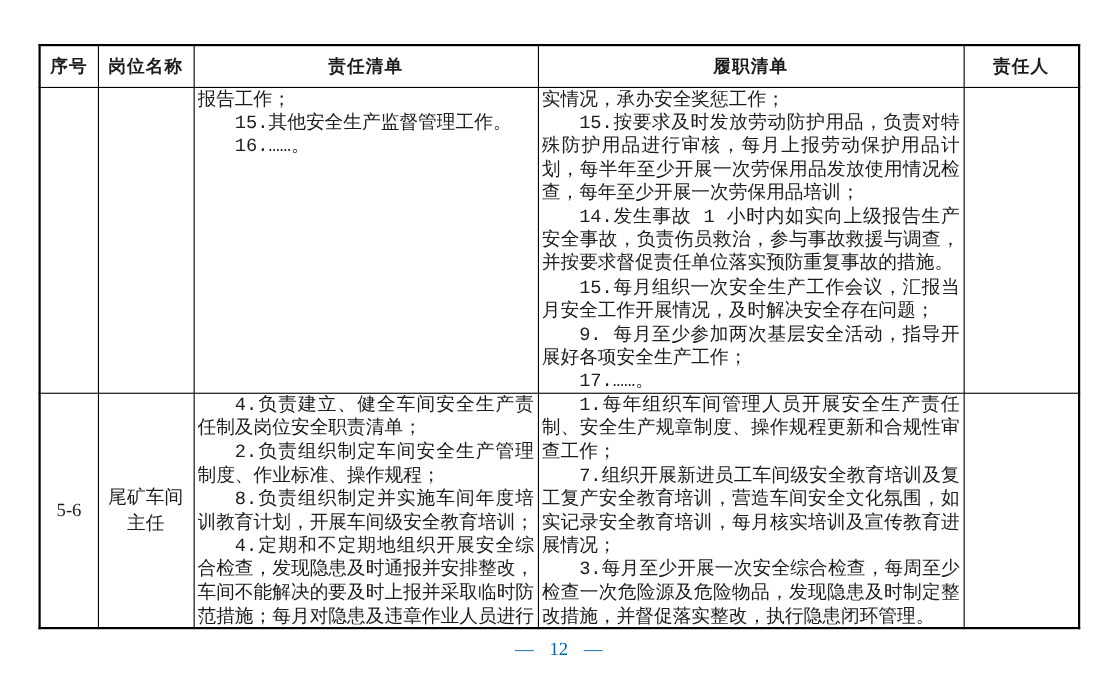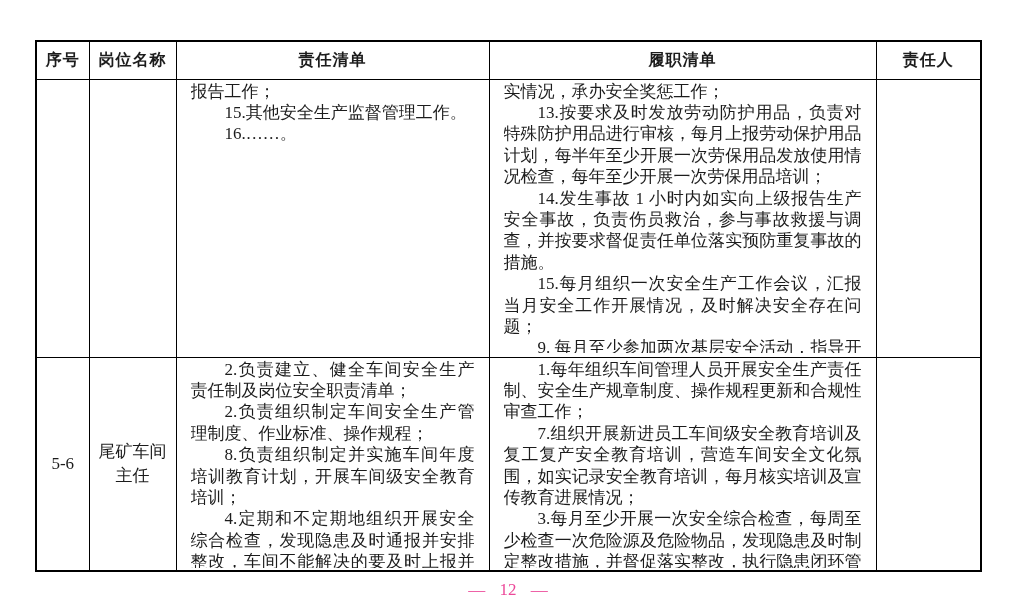--- a/index.html
+++ b/index.html
@@ -37,21 +37,22 @@
   }
   tr.row-1 { height: 278px; }
   tr.row-2 { height: 214px; }
   td.cell-center {
     text-align: center;
     vertical-align: middle;
     font-size: 17px;
   }
   td.cell-text {
     vertical-align: top;
-    padding: 1px 14px;
+    padding: 1px 3px;
+    font-family: Liberation Mono, monospace;
   }
   .clip { overflow: hidden; }
   .row-1 .clip { height: 272px; }
   .row-2 .clip { height: 209px; }
   .cell-text p {
     font-size: 17px;
     line-height: 21.4px;
     text-align: justify;
     text-justify: inter-ideograph;
     word-break: break-all;
@@ -63,21 +64,21 @@
     width: 72px;
     line-height: 24px;
   }
   .page-footer {
     position: absolute;
     left: 0; top: 580px;
     width: 1016px;
     text-align: center;
     font-size: 17px;
     word-spacing: 10px;
-    color: #ec4899;
+    color: #0369a1;
   }
 </style>
 </head>
 <body>
 
 <table class="doc-table">
   <colgroup>
     <col class="c1">
       <col class="c2">
       <col class="c3">
@@ -100,37 +101,37 @@
       <td class="cell-text">
         <div class="clip">
           <p class="cont">报告工作；</p>
           <p class="ind">15.其他安全生产监督管理工作。</p>
           <p class="ind">16.……。</p>
         </div>
       </td>
       <td class="cell-text">
         <div class="clip">
           <p class="cont">实情况，承办安全奖惩工作；</p>
-          <p class="ind">13.按要求及时发放劳动防护用品，负责对特殊防护用品进行审核，每月上报劳动保护用品计划，每半年至少开展一次劳保用品发放使用情况检查，每年至少开展一次劳保用品培训；</p>
+          <p class="ind">15.按要求及时发放劳动防护用品，负责对特殊防护用品进行审核，每月上报劳动保护用品计划，每半年至少开展一次劳保用品发放使用情况检查，每年至少开展一次劳保用品培训；</p>
           <p class="ind">14.发生事故 1 小时内如实向上级报告生产安全事故，负责伤员救治，参与事故救援与调查，并按要求督促责任单位落实预防重复事故的措施。</p>
           <p class="ind">15.每月组织一次安全生产工作会议，汇报当月安全工作开展情况，及时解决安全存在问题；</p>
           <p class="ind">9. 每月至少参加两次基层安全活动，指导开展好各项安全生产工作；</p>
           <p class="ind">17.……。</p>
         </div>
       </td>
       <td class="cell-center"></td>
     </tr>
     <tr class="row-2">
       <td class="cell-center">5-6</td>
       <td class="cell-center">
         <span class="position-wrap">尾矿车间主任</span>
       </td>
       <td class="cell-text">
         <div class="clip">
-          <p class="ind">2.负责建立、健全车间安全生产责任制及岗位安全职责清单；</p>
+          <p class="ind">4.负责建立、健全车间安全生产责任制及岗位安全职责清单；</p>
           <p class="ind">2.负责组织制定车间安全生产管理制度、作业标准、操作规程；</p>
           <p class="ind">8.负责组织制定并实施车间年度培训教育计划，开展车间级安全教育培训；</p>
           <p class="ind">4.定期和不定期地组织开展安全综合检查，发现隐患及时通报并安排整改，车间不能解决的要及时上报并采取临时防范措施；每月对隐患及违章作业人员进行考核。</p>
         </div>
       </td>
       <td class="cell-text">
         <div class="clip">
           <p class="ind">1.每年组织车间管理人员开展安全生产责任制、安全生产规章制度、操作规程更新和合规性审查工作；</p>
           <p class="ind">7.组织开展新进员工车间级安全教育培训及复工复产安全教育培训，营造车间安全文化氛围，如实记录安全教育培训，每月核实培训及宣传教育进展情况；</p>
           <p class="ind">3.每月至少开展一次安全综合检查，每周至少检查一次危险源及危险物品，发现隐患及时制定整改措施，并督促落实整改，执行隐患闭环管理。</p>

